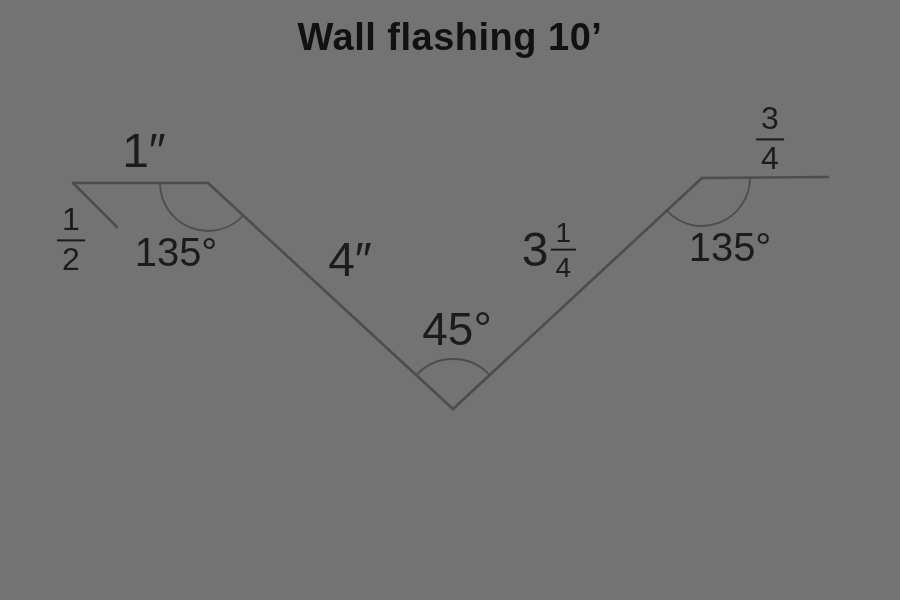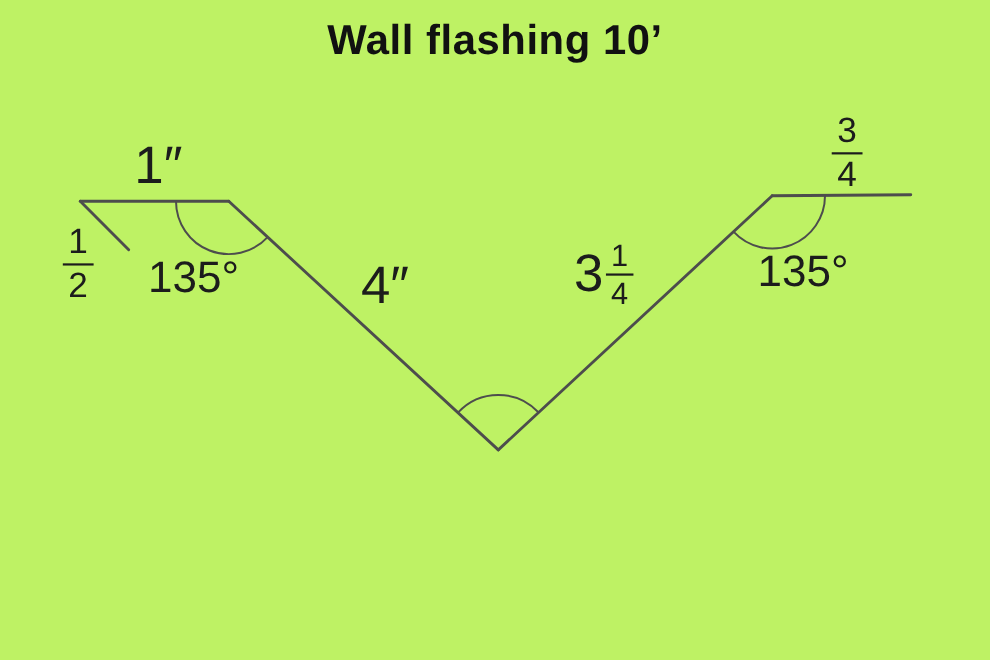--- a/index.html
+++ b/index.html
@@ -4,21 +4,21 @@
 <style>
   html, body {
     margin: 0;
     padding: 0;
     background: #ffffff;
   }
   .stage {
     position: relative;
     width: 900px;
     height: 600px;
-    background: #bef264;
+    background: #737373;
     overflow: hidden;
     font-family: "Liberation Sans", sans-serif;
     color: #1c1c1c;
   }
   .page-title {
     position: absolute;
     top: 16px;
     left: 0;
     width: 100%;
     text-align: center;
@@ -94,20 +94,21 @@
     <span class="fraction frac-32">
       <span class="num">1</span>
       <span class="den">2</span>
     </span>
   </div>
 
   <div class="lbl lbl-deg" style="left:176px; top:252px;">135°</div>
 
   <div class="lbl lbl-lg" style="left:350px; top:260px;">4″</div>
 
+  <div class="lbl lbl-med" style="left:457px; top:329px;">45°</div>
 
   <div class="lbl" style="left:549px; top:250px;">
     <span class="mixed">
       <span class="whole">3</span>
       <span class="fraction frac-28">
         <span class="num">1</span>
         <span class="den">4</span>
       </span>
     </span>
   </div>

